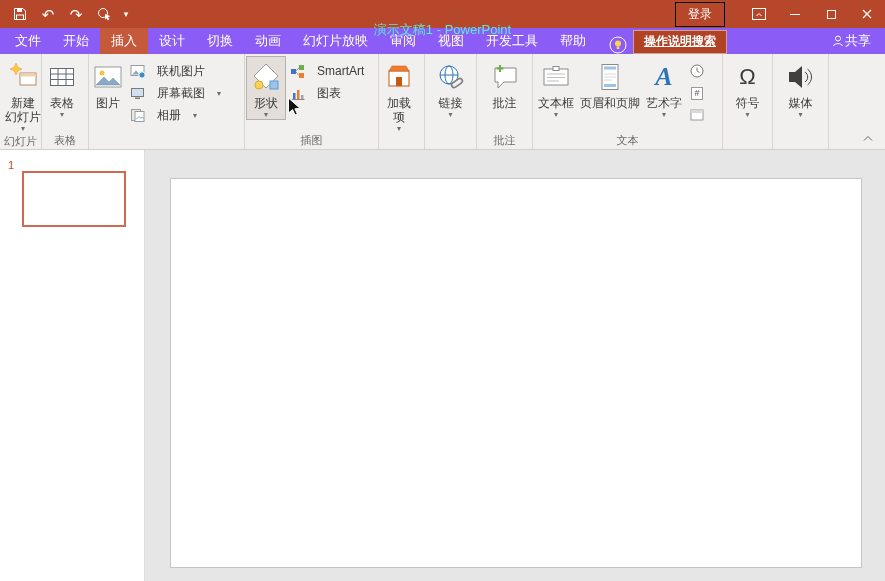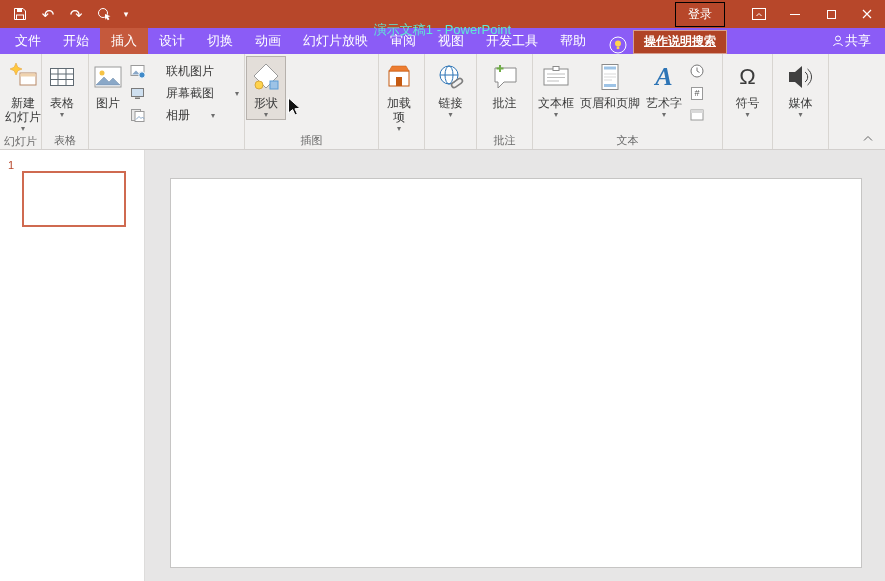--- a/index.html
+++ b/index.html
@@ -32,21 +32,21 @@
   .ribbon { height:96px; background:#f1f0ef; border-bottom:1px solid #d2cfcd; display:flex; position:relative; flex:0 0 96px; }
   .group { display:flex; flex-direction:column; border-right:1px solid #d8d5d1; padding-top:2px; }
   .gbody { display:flex; align-items:flex-start; flex:1 1 auto; padding:1px 2px 0; }
   .group-label { margin-top:auto; height:17px; line-height:16px; font-size:11px; color:#696969; text-align:center; white-space:nowrap; }
   .big-btn { display:flex; flex-direction:column; align-items:center; padding:1px 3px 0; color:#3b3b3b; font-size:12px; cursor:default; }
   .big-btn .bicon { height:38px; display:flex; align-items:center; justify-content:center; }
   .big-btn .line { line-height:14px; white-space:nowrap; }
   .caret { font-size:8px; line-height:9px; color:#6d6d6d; }
   .big-btn.hovered { background:#e3ded9; outline:1px solid #b6b1ac; }
   .small-col { display:flex; flex-direction:column; padding-top:3px; }
-  .small-btn { display:flex; align-items:center; gap:20px; height:22px; padding:0 5px; color:#3b3b3b; font-size:12px; white-space:nowrap; cursor:default; }
+  .small-btn { display:flex; align-items:center; gap:11px; height:22px; padding:0 5px; color:#3b3b3b; font-size:12px; white-space:nowrap; cursor:default; }
   .small-btn .caret { margin-left:1px; }
   .icon-col { display:flex; flex-direction:column; padding-top:3px; }
   .icon-btn { width:24px; height:22px; display:flex; align-items:center; justify-content:center; cursor:default; }
   .wordart-glyph { font-family:"Liberation Serif","DejaVu Serif",serif; font-style:italic; font-weight:bold; font-size:26px; color:#2e75b6; line-height:1; }
   .omega-glyph { font-size:22px; color:#3b3b3b; line-height:1; }
   .hash-icon { font-size:9px; color:#555; border:1px solid #9a9a9a; background:#fff; padding:0 2px; line-height:11px; }
   .collapse { position:absolute; right:8px; bottom:4px; width:18px; height:14px; display:flex; align-items:center; justify-content:center; }
 
   
   .workspace { flex:1 1 auto; display:flex; min-height:0; }
@@ -225,20 +225,41 @@
           <span class="bicon">
             <svg width="32" height="32" viewBox="0 0 32 32">
                 <path d="M16 3L28 15 16 27 4 15z" fill="#fff" stroke="#9a9a9a"></path>
                 <circle cx="9" cy="24" r="4" fill="#ffd34d" stroke="#d8a93c"></circle>
                 <rect x="20" y="20" width="8" height="8" fill="#9dc3e6" stroke="#5b9bd5"></rect>
               </svg>
           </span>
           <span class="line">形状</span>
           <span class="caret">▾</span>
         </div>
+        <div class="small-col">
+          <div class="small-btn">
+            <svg width="16" height="15" viewBox="0 0 16 15">
+                <line x1="6" y1="7" x2="9" y2="3.5" stroke="#999"></line>
+                <line x1="6" y1="8" x2="9" y2="11.5" stroke="#999"></line>
+                <rect x="1" y="5" width="5" height="5" fill="#4472c4"></rect>
+                <rect x="9" y="1" width="5" height="5" fill="#70ad47"></rect>
+                <rect x="9" y="9" width="5" height="5" fill="#ed7d31"></rect>
+              </svg>
+            <span>SmartArt</span>
+          </div>
+          <div class="small-btn">
+            <svg width="16" height="15" viewBox="0 0 16 15">
+                <line x1="2" y1="13.5" x2="14.5" y2="13.5" stroke="#888"></line>
+                <rect x="3" y="7" width="2.5" height="6" fill="#4472c4"></rect>
+                <rect x="7" y="4" width="2.5" height="9" fill="#ed7d31"></rect>
+                <rect x="11" y="9" width="2.5" height="4" fill="#a5a5a5"></rect>
+              </svg>
+            <span>图表</span>
+          </div>
+        </div>
       </div>
       <div class="group-label">插图</div>
     </div>
 
     <div class="group" style="width:46px">
       <div class="gbody">
         <div class="big-btn">
           <span class="bicon">
             <svg width="30" height="30" viewBox="0 0 30 30">
                 <rect x="5" y="9" width="20" height="15" fill="#fff" stroke="#c55a11"></rect>

